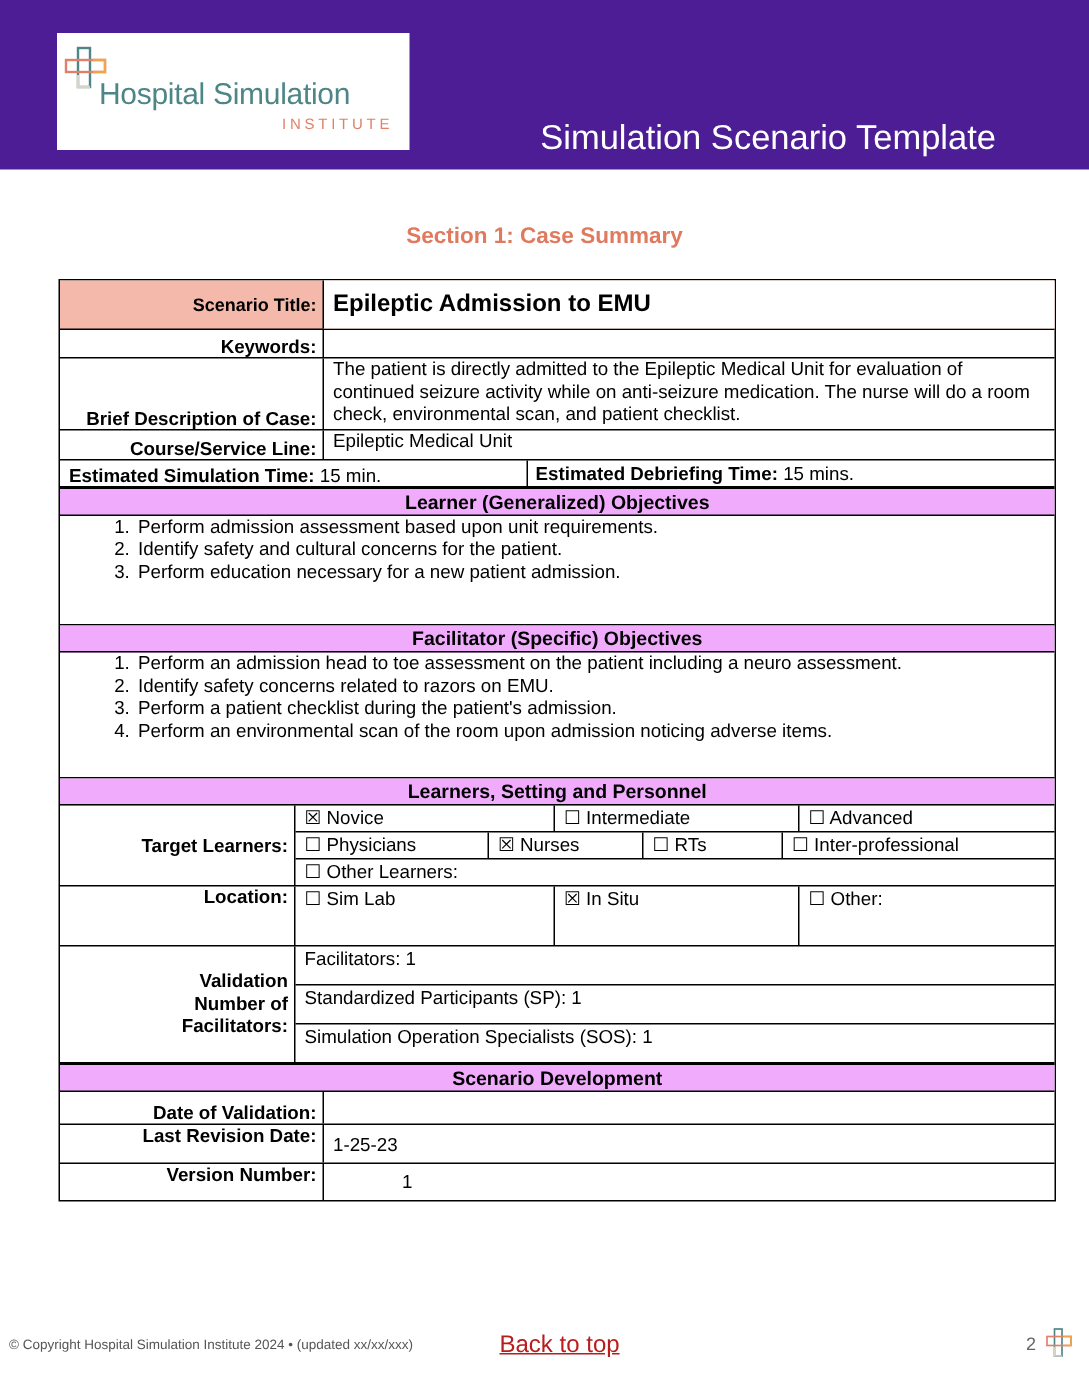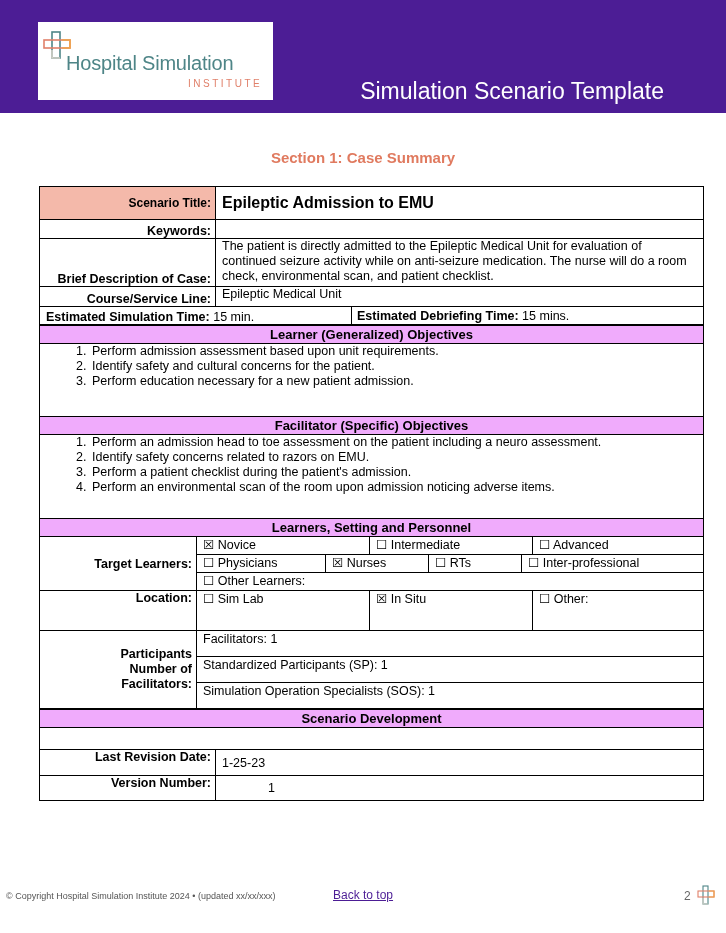--- a/index.html
+++ b/index.html
@@ -28,21 +28,21 @@
 
   ol.obj { padding: 0 0 0 50px; font-size: 12.5px; line-height: 15px; }
   ol.obj li { padding-left: 2px; }
 
   .cbrow { display: flex; border-bottom: 1px solid #000; height: 18px; line-height: 17px; font-size: 12.5px; }
   .cbrow:last-child { border-bottom: none; }
   .cbcell { padding-left: 6px; border-right: 1px solid #000; white-space: nowrap; }
   .cbcell:last-child { border-right: none; flex: 1; }
 
   .footer-copy { position: absolute; left: 6px; top: 891px; font-size: 9px; color: #555; }
-  .footer-link { position: absolute; left: 333px; top: 888px; font-size: 12px; color: #4c1d95; text-decoration: underline; }
+  .footer-link { position: absolute; left: 333px; top: 888px; font-size: 16px; color: #b91c1c; text-decoration: underline; }
   .footer-page { position: absolute; left: 684px; top: 889px; font-size: 12px; color: #666; }
   .footer-cross { position: absolute; left: 697px; top: 885px; width: 18px; height: 20px; }
 </style>
 </head>
 <body>
 
 <div class="banner">
   <div class="logo-box">
     <svg class="logo-cross" viewBox="0 0 30 30">
       <rect x="10" y="2" width="8" height="26" fill="none" stroke="#4e8587" stroke-width="1.6"></rect>
@@ -133,34 +133,35 @@
     <div class="lbl" style="width:157px; align-items:flex-start;">Location:</div>
     <div style="flex:1; display:flex;">
       <div class="cbcell" style="width:173px;"><span>☐</span> <span>Sim Lab</span></div>
       <div class="cbcell" style="width:163px;"><span>☒</span> <span>In Situ</span></div>
       <div class="cbcell"><span>☐</span> <span>Other:</span></div>
     </div>
   </div>
 
   <div class="row thick" style="height:79px;">
     <div class="lbl" style="width:157px; flex-direction:column; align-items:flex-end; justify-content:center; line-height:15px;">
-      <span>Participants</span>
+      <span>Validation</span>
       <span>Number of</span>
       <span>Facilitators:</span>
     </div>
     <div style="flex:1; display:flex; flex-direction:column;">
       <div style="height:26px; border-bottom:1px solid #000; padding:1px 6px;">Facilitators: 1</div>
       <div style="height:26px; border-bottom:1px solid #000; padding:1px 6px;">Standardized Participants (SP): 1</div>
       <div style="flex:1; padding:1px 6px;">Simulation Operation Specialists (SOS): 1</div>
     </div>
   </div>
 
   <div class="hdr">Scenario Development</div>
 
   <div class="row" style="height:22px;">
+    <div class="lbl">Date of Validation:</div>
     <div class="val"></div>
   </div>
   <div class="row" style="height:26px;">
     <div class="lbl" style="align-items:flex-start;">Last Revision Date:</div>
     <div class="val" style="align-items:center;">1-25-23</div>
   </div>
   <div class="row" style="height:24px;">
     <div class="lbl" style="align-items:flex-start;">Version Number:</div>
     <div class="val" style="align-items:center;">1</div>
   </div>

